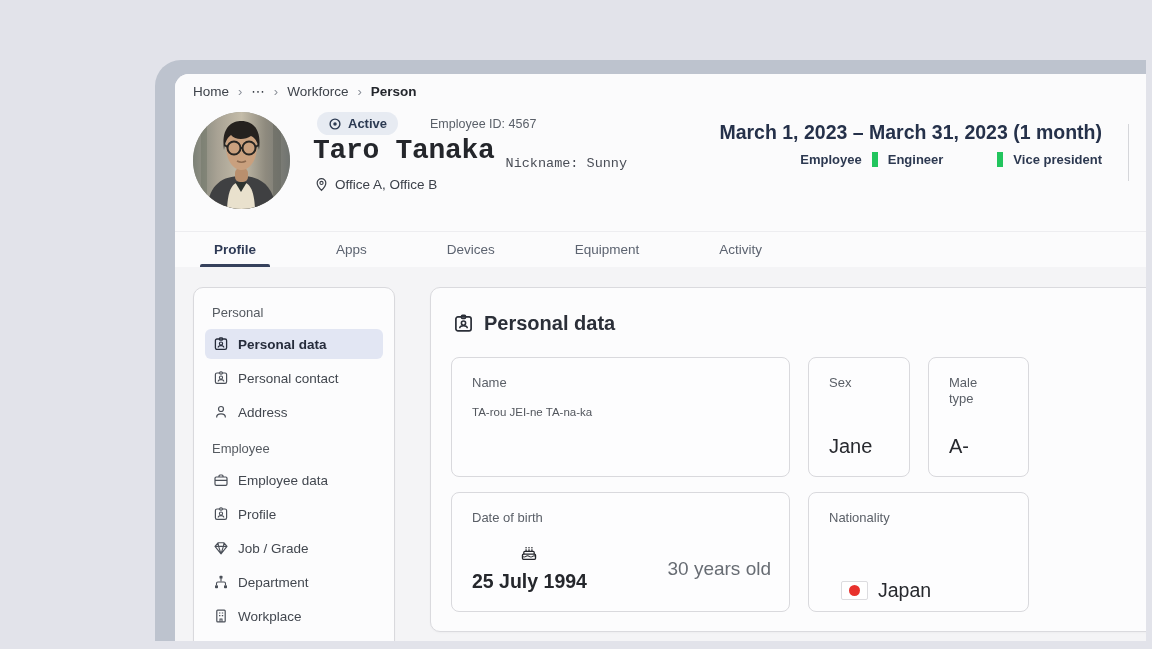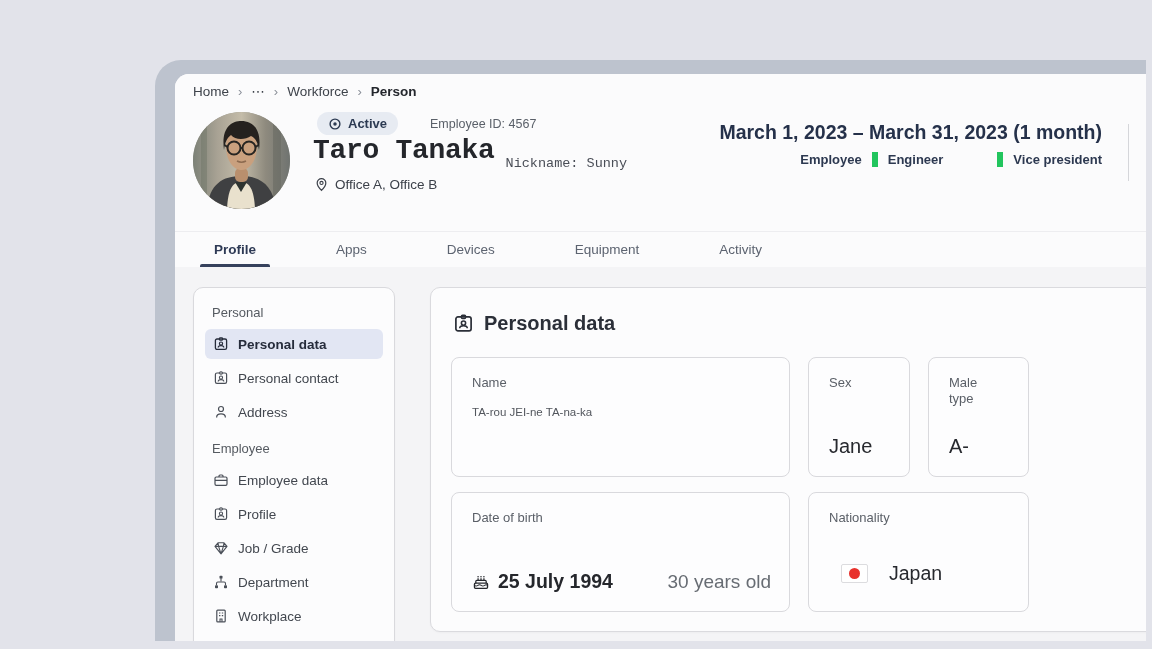--- a/index.html
+++ b/index.html
@@ -74,23 +74,23 @@
   .card { position:relative; background:#fdfdfe; border:1px solid #d9d9dd; border-radius:8px;
     padding:17px 20px; }
   .card-label { font-size:13px; color:#5a5f67; line-height:16px; }
   .card-value { font-size:20px; color:#27292e; font-weight:500; }
   .pron { margin-top:15px; font-size:11.5px; color:#52565d; }
   .name-value { margin-top:3px; }
   .bottom-val { position:absolute; left:20px; bottom:18px; }
   .dob-row { position:absolute; left:20px; right:18px; bottom:18px;
     display:flex; align-items:center; justify-content:space-between; }
   .dob-left { display:flex; align-items:center; gap:8px; font-size:19.5px;
-    font-weight:700; color:#25272c; }
+    font-weight:700; color:#25272c;flex-direction:column; }
   .age { font-size:19px; color:#676c73; }
-  .nat-row { position:absolute; left:32px; bottom:26px; display:flex; align-items:center; gap:21px; }
+  .nat-row { position:absolute; left:32px; bottom:9px; display:flex; align-items:center; gap:10px; }
   .flag { width:27px; height:19px; background:#fff; border:1px solid #dcdcdf;
     border-radius:2px; display:flex; align-items:center; justify-content:center; }
   .flag .sun { width:11px; height:11px; border-radius:50%; background:#e8312c; }
   .nat-name { font-size:19.5px; color:#27292e; font-weight:500; }
 
   .blood-label { width:44px; }
 </style>
 </head>
 <body>
 

